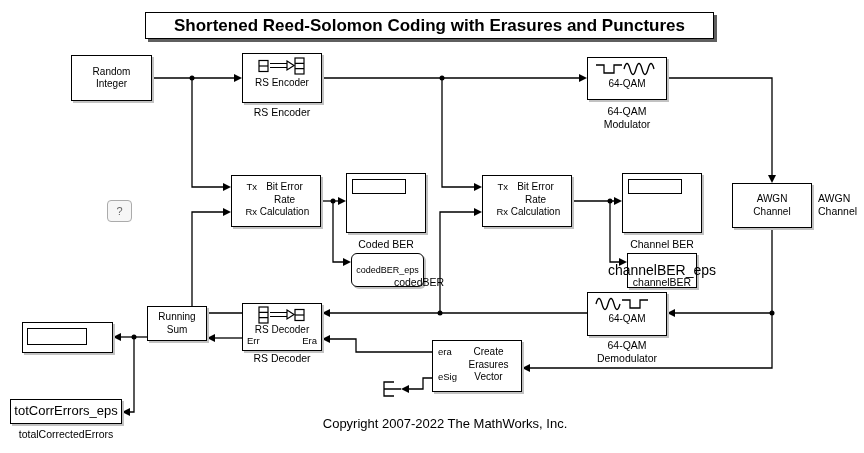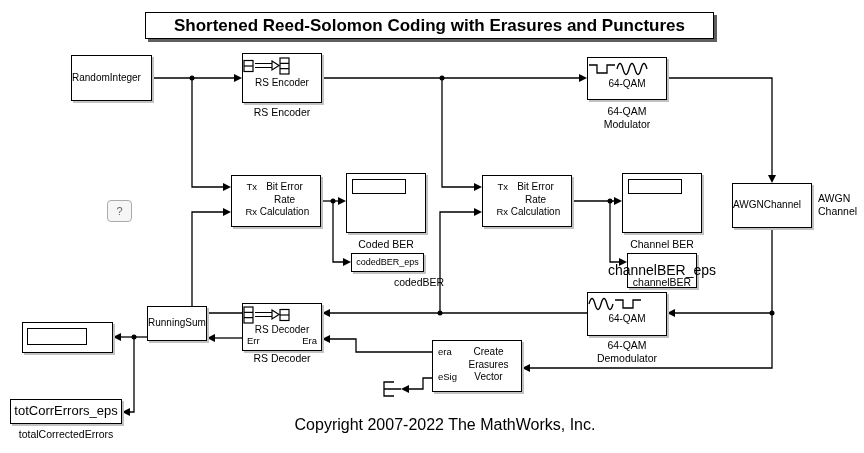--- a/index.html
+++ b/index.html
@@ -5,21 +5,21 @@
   html,body{margin:0;padding:0;background:#ffffff;}
   #canvas{position:relative;width:864px;height:453px;background:#ffffff;
           font-family:"Liberation Sans",sans-serif;color:#000;overflow:hidden;}
   #wires{position:absolute;left:0;top:0;z-index:1;}
   #wires path{stroke:#000;stroke-width:1.3;fill:none;}
   #wires polygon{fill:#000;stroke:none;}
   #wires circle{fill:#000;stroke:none;}
 
   .blk{position:absolute;background:#fff;border:1px solid #000;box-sizing:border-box;
        box-shadow:2px 2px 0 #c2c2c2;z-index:2;font-size:10px;line-height:12.5px;text-align:center;}
-  .flexc{display:flex;flex-direction:row;align-items:center;}
+  .flexc{display:flex;flex-direction:column;align-items:center;justify-content:center;}
   .lbl{position:absolute;z-index:2;font-size:10.5px;line-height:13px;text-align:center;
        white-space:nowrap;transform:translateX(-50%);}
   .lbl-left{position:absolute;z-index:2;font-size:10.5px;line-height:13px;text-align:left;white-space:nowrap;}
 
   .ber-row{display:flex;align-items:center;height:12.6px;width:100%;}
   .ber-port{width:20px;text-align:right;padding-left:5px;font-size:9.5px;flex:none;}
   .ber-main{flex:1;text-align:center;font-size:10px;padding-right:8px;}
   .cev-port{width:26px;text-align:left;padding-left:5px;font-size:9.5px;flex:none;}
 
   .disp-screen{position:absolute;border:1px solid #000;background:#fff;}
@@ -31,21 +31,21 @@
 
   #title-box{position:absolute;left:145px;top:12px;width:567px;height:25px;z-index:2;
              background:#fff;border:1.5px solid #000;box-shadow:3px 3px 0 #5f5f5f;
              display:flex;align-items:center;justify-content:center;
              font-size:17px;font-weight:bold;}
   #help-blk{position:absolute;left:107px;top:200px;width:23px;height:20px;z-index:2;
             background:#f6f6f6;border:1px solid #ababab;border-radius:4px;
             display:flex;align-items:center;justify-content:center;
             font-size:11px;color:#666;}
   #copyright{position:absolute;left:445px;top:416px;transform:translateX(-50%);
-             font-size:16px;z-index:2;white-space:nowrap;}
+             font-size:13px;z-index:2;white-space:nowrap;}
 </style>
 </head>
 <body>
 
 <div id="canvas">
 
   <svg id="wires" width="864" height="453">
     <g>
       <path d="M152,78 H234"></path>
         <polygon points="242,78 234,74 234,82"></polygon>
@@ -198,21 +198,21 @@
       <span class="ber-port">Rx</span>
       <span class="ber-main">Calculation</span>
     </div>
   </div>
 
   <div class="blk" style="left:346px;top:173px;width:80px;height:60px;">
     <div class="disp-screen" style="left:5px;top:5px;width:52px;height:13px;"></div>
   </div>
   <div class="lbl" style="left:386px;top:238px;">Coded BER</div>
 
-  <div class="blk eps" style="left:351px;top:253px;width:73px;height:19px;font-size:9px;">
+  <div class="blk eps" style="left:351px;top:253px;width:73px;height:34px;font-size:9px;border-radius:6px;">
     <span>codedBER_eps</span>
   </div>
   <div class="lbl" style="left:387px;top:276px;margin-left:32px;">codedBER</div>
 
   <div class="blk" style="left:482px;top:175px;width:90px;height:52px;padding-top:5px;">
     <div class="ber-row">
       <span class="ber-port">Tx</span>
       <span class="ber-main">Bit Error</span>
     </div>
     <div class="ber-row">

